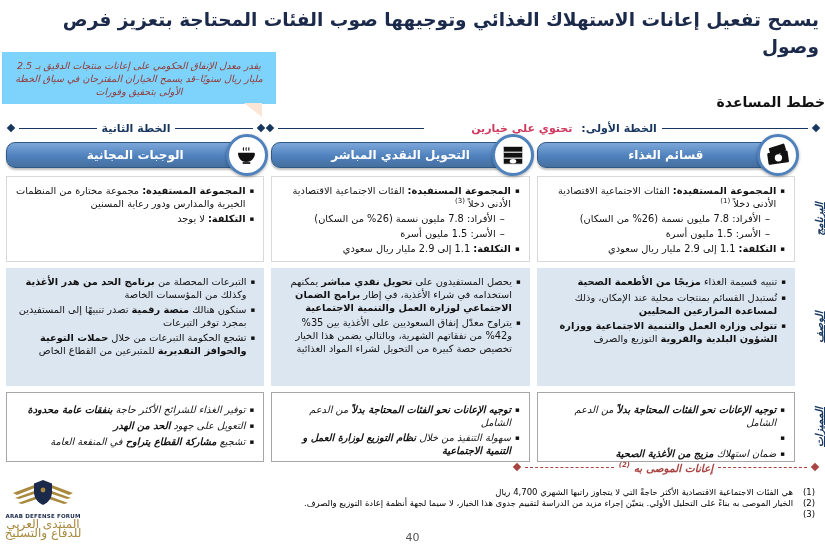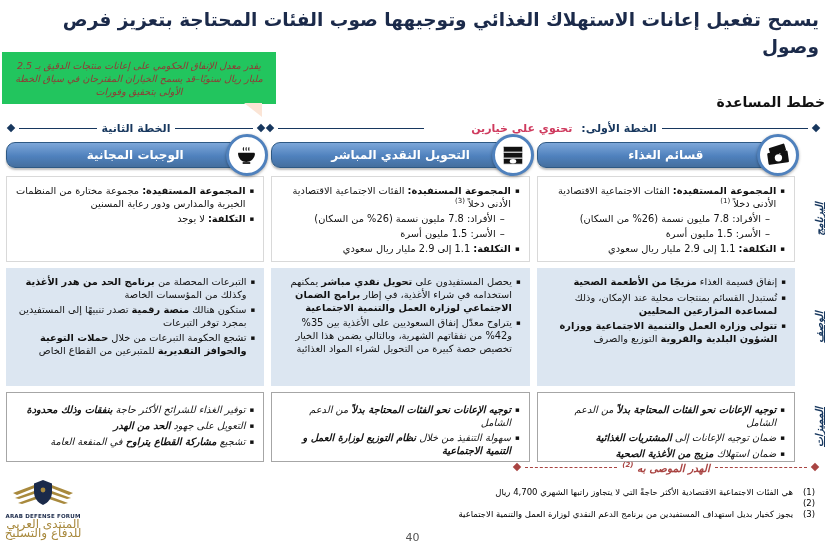--- a/index.html
+++ b/index.html
@@ -13,21 +13,21 @@
   
   .title{
     position:absolute; top:6px; right:6px; left:6px;
     text-align:right; font-weight:bold; font-size:18.5px; line-height:27px;
     color:#1b2a4a;
   }
 
   
   .callout{
     position:absolute; top:52px; left:2px; width:274px;
-    background:#22c55e; color:#943634; font-style:italic;
+    background:#7dd3fc; color:#943634; font-style:italic;
     font-size:9.5px; line-height:13px; text-align:center;
     padding:7px 9px 6px;
   }
   .callout:after{
     content:""; position:absolute; bottom:-13px; right:14px;
     width:0;height:0; border-top:14px solid #fbe5d6; border-left:18px solid transparent;
   }
 
   
   .section-heading{
@@ -177,39 +177,38 @@
             <span><span>الأسر: 1.5 مليون أسرة</span></span>
           </div>
           <div class="bullet lvl1">
             <span class="marker">▪</span>
             <span><span class="b">التكلفة:</span><span> 1.1 إلى 2.9 مليار ريال سعودي</span></span>
           </div>
         </div>
       <div class="row row-desc">
           <div class="bullet lvl1">
             <span class="marker">▪</span>
-            <span><span>إنفاق قسيمة الغذاء </span><span class="b">مزيجًا من الأطعمة الصحية</span></span>
+            <span><span>تنبيه قسيمة الغذاء </span><span class="b">مزيجًا من الأطعمة الصحية</span></span>
           </div>
           <div class="bullet lvl1">
             <span class="marker">▪</span>
             <span><span>تُستبدل القسائم بمنتجات محلية عند الإمكان، وذلك </span><span class="b">لمساعدة المزارعين المحليين</span></span>
           </div>
           <div class="bullet lvl1">
             <span class="marker">▪</span>
             <span><span class="b">تتولى وزارة العمل والتنمية الاجتماعية ووزارة الشؤون البلدية والقروية</span><span> التوزيع والصرف</span></span>
           </div>
         </div>
       <div class="row row-features">
           <div class="bullet lvl1">
             <span class="marker">▪</span>
             <span><span class="b">توجيه الإعانات نحو الفئات المحتاجة بدلاً</span><span> من الدعم الشامل</span></span>
           </div>
           <div class="bullet lvl1">
             <span class="marker">▪</span>
-            <span><span>ضمان توجيه الإعانات إلى </span><span class="b">المشتريات الغذائية</span></span>
           </div>
           <div class="bullet lvl1">
             <span class="marker">▪</span>
             <span><span>ضمان استهلاك </span><span class="b">مزيج من الأغذية الصحية</span></span>
           </div>
         </div>
     </div>
 
     <div class="col">
       <div class="col-header">
@@ -304,57 +303,57 @@
             <span><span>ستكون هنالك </span><span class="b">منصة رقمية</span><span> تصدر تنبيهًا إلى المستفيدين بمجرد توفر التبرعات</span></span>
           </div>
           <div class="bullet lvl1">
             <span class="marker">▪</span>
             <span><span>تشجع الحكومة التبرعات من خلال </span><span class="b">حملات التوعية والحوافز التقديرية</span><span> للمتبرعين من القطاع الخاص</span></span>
           </div>
         </div>
       <div class="row row-features">
           <div class="bullet lvl1">
             <span class="marker">▪</span>
-            <span><span>توفير الغذاء للشرائح الأكثر حاجة </span><span class="b">بنفقات وذلك محدودة</span></span>
+            <span><span>توفير الغذاء للشرائح الأكثر حاجة </span><span class="b">بنفقات عامة محدودة</span></span>
           </div>
           <div class="bullet lvl1">
             <span class="marker">▪</span>
             <span><span>التعويل على جهود </span><span class="b">الحد من الهدر</span></span>
           </div>
           <div class="bullet lvl1">
             <span class="marker">▪</span>
             <span><span>تشجيع </span><span class="b">مشاركة القطاع يتراوح</span><span> في المنفعة العامة</span></span>
           </div>
         </div>
     </div>
   </div>
 
   <div class="recommended">
     <span class="diamond"></span>
     <span class="dash"></span>
-    <span><span>الهدر الموصى به </span><sup>(2)</sup></span>
+    <span><span>إعانات الموصى به </span><sup>(2)</sup></span>
     <span class="dash"></span>
     <span class="diamond"></span>
   </div>
 
   <div class="rot-label rot-program">البرنامج</div>
   <div class="rot-label rot-desc">الوصف</div>
   <div class="rot-label rot-features">المميزات</div>
 
   <div class="footnotes">
       <div class="fn-row">
         <span class="fn-num">(1)</span>
         <span class="fn-text">هي الفئات الاجتماعية الاقتصادية الأكثر حاجةً التي لا يتجاوز راتبها الشهري 4,700 ريال</span>
       </div>
       <div class="fn-row">
         <span class="fn-num">(2)</span>
+        <span class="fn-text">الخيار الموصى به بناءً على التحليل الأولي. يتعيّن إجراء مزيد من الدراسة لتقييم جدوى هذا الخيار، لا سيما لجهة أنظمة إعادة التوزيع والصرف.</span>
       </div>
       <div class="fn-row">
         <span class="fn-num">(3)</span>
-        <span class="fn-text">يجوز كخيار بديل استهداف المستفيدين من برنامج الدعم النقدي لوزارة العمل والتنمية الاجتماعية</span>
       </div>
     </div>
 
   <div class="page-number">40</div>
 
   <div class="logo">
     <svg width="64" height="30" viewBox="0 0 64 30" aria-hidden="true">
       <g fill="#a8893d">
         <path d="M2 14 L26 5 L26 8 L6 16 Z"></path>
         <path d="M4 19 L26 11 L26 14 L8 20 Z"></path>

